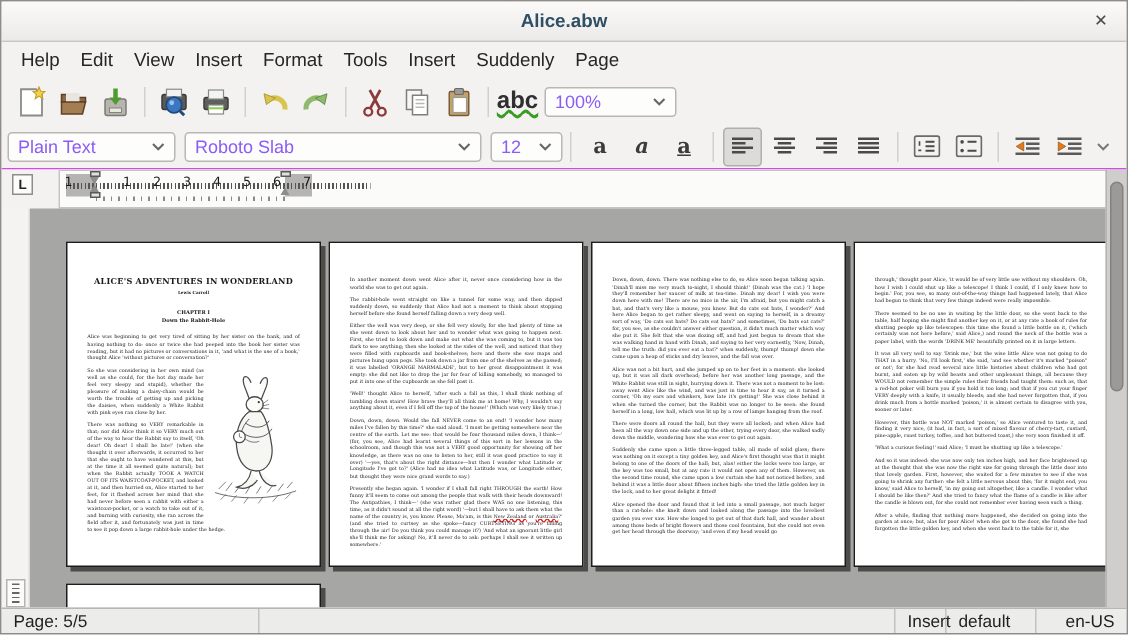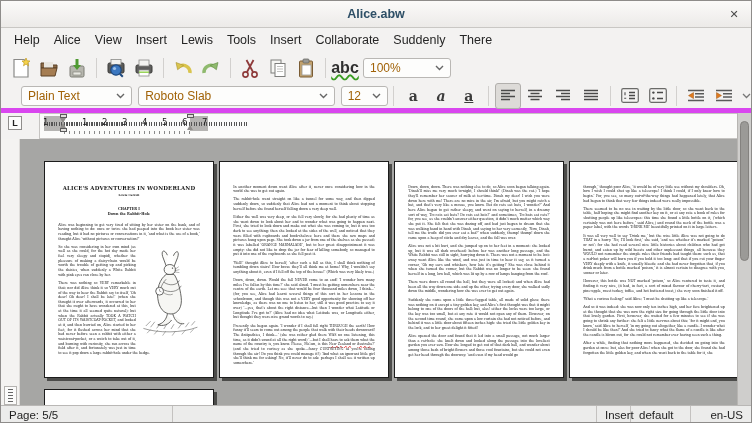--- a/index.html
+++ b/index.html
@@ -12,24 +12,24 @@
   .title-text { font-weight:bold; font-size:12.5px; color:#2e4f66; }
   .close-btn { position:absolute; right:10px; top:6px; width:14px; height:14px; color:#4a4a4a; font-size:11px; line-height:14px; text-align:center; cursor:default; }
 
   
   .menubar { position:absolute; left:0; top:27px; right:0; height:24px; display:flex; align-items:center; padding-left:6px; background:#f3f2f1; }
   .menu-item { padding:3px 7px; font-size:12.5px; color:#262626; }
 
   
   .toolbar { position:absolute; left:0; right:0; display:flex; align-items:center; background:#f3f2f1; }
   .toolbar.main { top:51px; height:31px; padding-left:6px; border-bottom:0; }
-  .toolbar.format { top:82px; height:30px; padding-left:20px; border-bottom:5px solid #d946ef; }
+  .toolbar.format { top:82px; height:30px; padding-left:4px; border-bottom:1px solid #d946ef; }
   .tb-btn { width:26px; height:26px; display:flex; align-items:center; justify-content:center; margin:0 1px; }
   .tb-sep { width:1px; height:20px; background:#d2d0ce; margin:0 5px; }
-  .combo { height:20px; background:#fdfdfc; border:1px solid #b9b7b4; border-radius:3px; display:flex; align-items:center; padding:0 6px; color:#a16207; }
+  .combo { height:20px; background:#fdfdfc; border:1px solid #b9b7b4; border-radius:3px; display:flex; align-items:center; padding:0 6px; color:#8b5cf6; }
   .combo .chev { margin-left:auto; }
   .combo-zoom { width:88px; margin-left:4px; }
   .combo-style { width:112px; }
   .combo-font { width:198px; margin-left:6px; }
   .combo-size { width:48px; margin-left:6px; }
   .fmt-letter { font-family:"DejaVu Serif", serif; font-size:14px; font-weight:bold; color:#3b3b3b; line-height:1; }
   .fmt-italic { font-style:italic; }
   .fmt-under { text-decoration:underline; }
   .tb-btn.active { background:#dddbd8; border:1px solid #b1afac; border-radius:3px; }
   .ovf-chev { margin-left:4px; color:#666; }
@@ -82,29 +82,28 @@
 
 <div class="window">
 
   <div class="titlebar">
     <span class="title-text">Alice.abw</span>
     <span class="close-btn">✕</span>
   </div>
 
   <div class="menubar">
     <span class="menu-item">Help</span>
-    <span class="menu-item">Alice</span>
+    <span class="menu-item">Edit</span>
     <span class="menu-item">View</span>
     <span class="menu-item">Insert</span>
-    <span class="menu-item">Lewis</span>
+    <span class="menu-item">Format</span>
     <span class="menu-item">Tools</span>
     <span class="menu-item">Insert</span>
-    <span class="menu-item">Collaborate</span>
     <span class="menu-item">Suddenly</span>
-    <span class="menu-item">There</span>
+    <span class="menu-item">Page</span>
   </div>
 
   <div class="toolbar main">
     <div class="tb-btn">
       <svg width="22" height="22" viewBox="0 0 22 22">
         <path d="M4 2.5h10l4 4V20H4z" fill="#ffffff" stroke="#8a8a88" stroke-width="1.2"></path>
         <polygon points="16,1 17.1,3.8 20,4 17.8,5.9 18.5,8.8 16,7.1 13.5,8.8 14.2,5.9 12,4 14.9,3.8" fill="#f4d24a" stroke="#c39b22" stroke-width="0.7"></polygon>
       </svg>
     </div>
     <div class="tb-btn">

